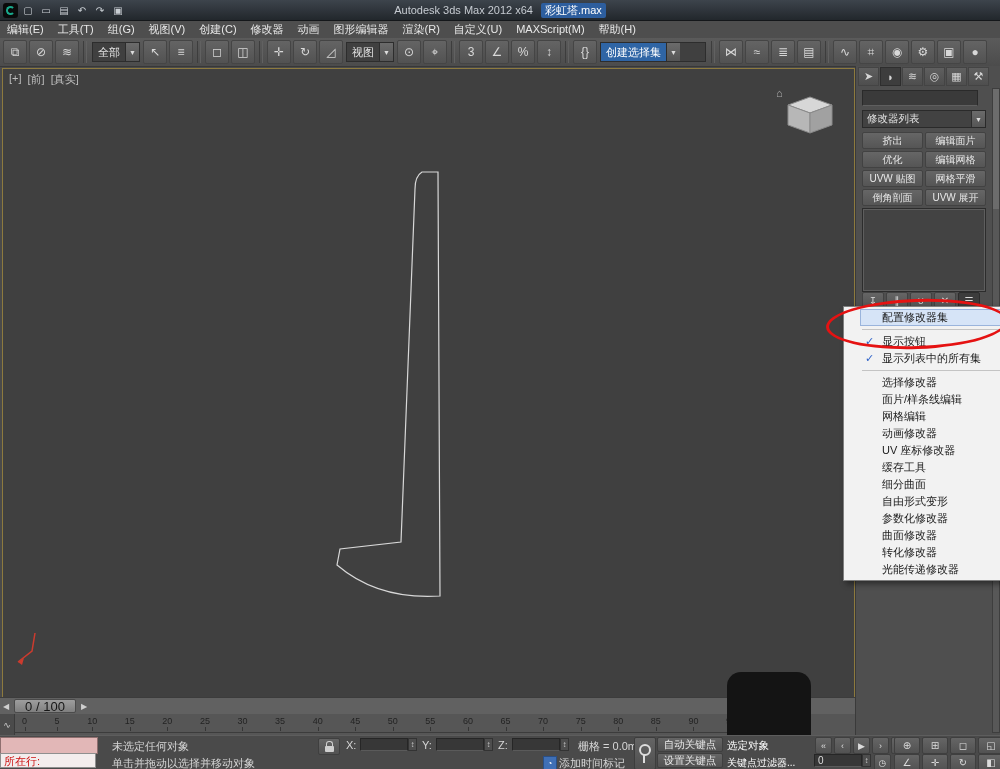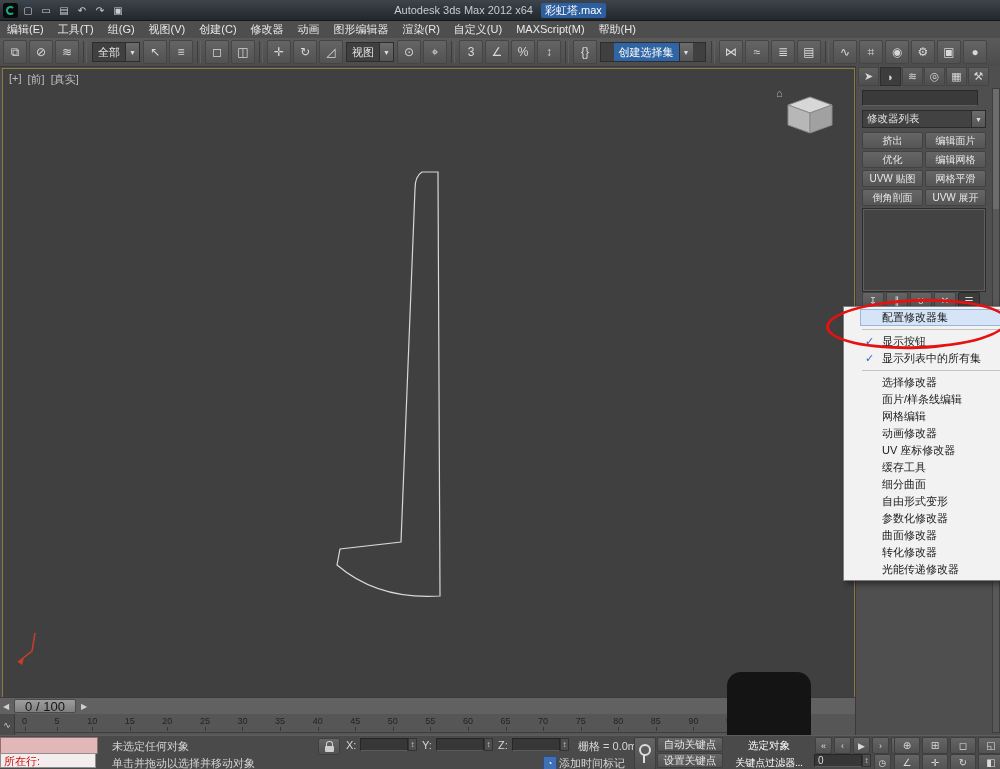--- a/index.html
+++ b/index.html
@@ -110,21 +110,21 @@
           border:1px solid #3d3d3d;border-radius:2px;display:flex;align-items:center;justify-content:center;}
   .keyic{width:8px;height:8px;border:2px solid #ddd;border-radius:50%;position:relative;margin-bottom:8px;}
   .keyic::after{content:"";position:absolute;width:2px;height:9px;background:#ddd;left:2px;top:8px;}
   .ttagic{position:absolute;left:543px;top:20px;width:12px;height:12px;background:#3f6fb5;border:1px solid #2a4f85;
           color:#fff;font-size:8px;display:flex;align-items:center;justify-content:center;}
   .ticon{width:15px;height:15px;margin:0 1px;display:flex;align-items:center;justify-content:center;font-size:9px;
          color:#dcdcdc;background:linear-gradient(#656565,#525252);border:1px solid #3f3f3f;border-radius:2px;flex:none;}
   .navic{width:24px;height:15px;margin:0 1px;display:flex;align-items:center;justify-content:center;font-size:10px;
          color:#dcdcdc;background:linear-gradient(#656565,#525252);border:1px solid #3f3f3f;border-radius:2px;flex:none;}
   .hrow{position:absolute;display:flex;}
-  .onblob{position:absolute;color:#fff;width:84px;text-align:center;font-size:10.5px;z-index:7;white-space:nowrap;font-family:Liberation Serif, serif;}
+  .onblob{position:absolute;color:#fff;width:84px;font-size:10.5px;z-index:7;white-space:nowrap;}
 </style>
 </head>
 <body>
 
 <div id="app">
 
   <div class="abs titlebar">
     <div class="qat">
       <div class="logo"></div>
       <span class="qic">▢</span>
@@ -179,21 +179,21 @@
     </span>
     <span class="tbtn">⊙</span>
     <span class="tbtn">⌖</span>
     <span class="tsep"></span>
     <span class="tbtn">3</span>
     <span class="tbtn">∠</span>
     <span class="tbtn">%</span>
     <span class="tbtn">↕</span>
     <span class="tsep"></span>
     <span class="tbtn">{}</span>
-    <span class="combo sel" style="width:104px;justify-content:center;">
+    <span class="combo sel" style="width:104px;">
       <span class="val">创建选择集</span>
       <span class="arr">▼</span>
     </span>
     <span class="tsep"></span>
     <span class="tbtn">⋈</span>
     <span class="tbtn">≈</span>
     <span class="tbtn">≣</span>
     <span class="tbtn">▤</span>
     <span class="tsep"></span>
     <span class="tbtn">∿</span>

